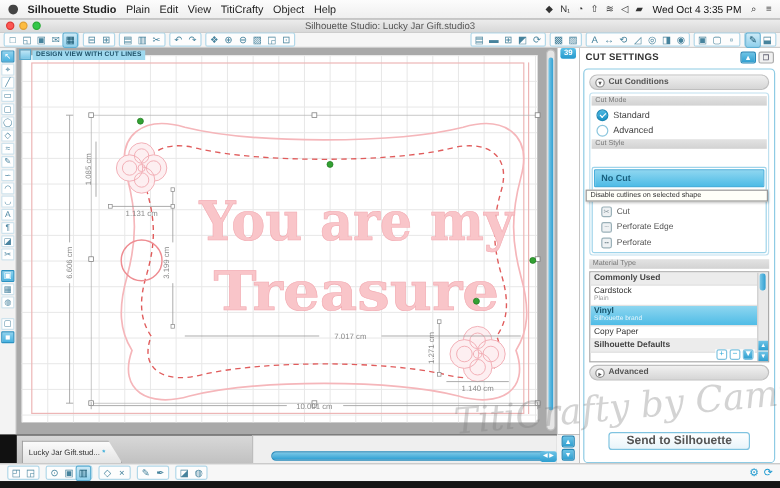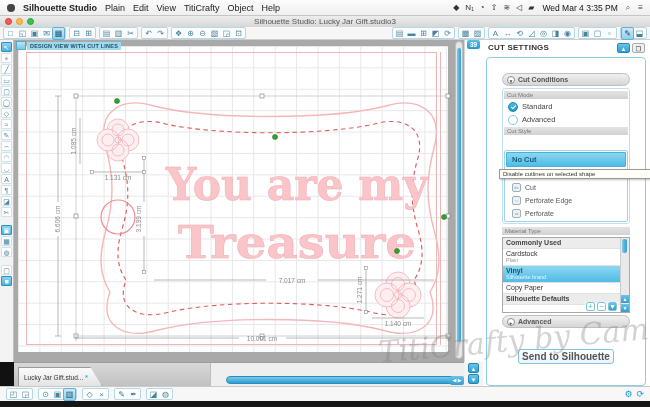--- a/index.html
+++ b/index.html
@@ -80,21 +80,21 @@
   .br-icons{position:absolute;right:6px;top:2px;display:flex;gap:4px;font-size:9px;color:#1f9ad0}
   .blackstrip{position:absolute;left:0;top:401px;width:650px;height:6px;background:#151515}
   
   .panel{position:absolute;left:483px;top:40px;width:167px;height:346px;background:#fff;box-sizing:border-box}
   .cs-header{height:15px;display:flex;align-items:center;padding:0 5px;gap:2px;
     font-size:8px;font-weight:bold;color:#333;letter-spacing:.2px}
   .hbtn{width:13px;height:10px;line-height:10px;font-size:6px;text-align:center;border-radius:2px;box-sizing:border-box}
   .hbtn.blue{background:linear-gradient(#6cc3e6,#2f9fd0);color:#fff;border:1px solid #2488b8}
   .hbtn.gray{background:#f0f0f0;color:#667;border:1px solid #aaa}
   .outer-box{position:absolute;left:3px;top:17px;width:160px;height:329px;box-sizing:border-box;
-    border:1px solid #8ecbe4;border-radius:4px;background:#fff;padding:15px;display:flex;flex-direction:column}
+    border:1px solid #8ecbe4;border-radius:4px;background:#fff;padding:4px;display:flex;flex-direction:column}
   .secbar{height:13px;display:flex;align-items:center;gap:3px;padding:0 4px;
     background:linear-gradient(#f0f0f0,#d6d6d6);border:1px solid #bfbfbf;border-radius:7px;
     font-size:7px;font-weight:bold;color:#555;box-sizing:border-box}
   .circ{width:8px;height:8px;border:1px solid #8a8a8a;border-radius:50%;background:#fff;
     font-size:5px;line-height:8px;text-align:center;color:#555;box-sizing:border-box}
   .box1{margin-top:2px;border:1px solid #bfe0ef;border-radius:3px;padding:1px;background:#fff}
   .strip{background:linear-gradient(#e3e3e3,#d2d2d2);color:#777;font-size:6px;padding:1px 3px;margin:1px 0}
   .radio-row{height:13px;display:flex;align-items:center;gap:4px;padding-left:4px;font-size:7.5px;color:#444}
   .radio{position:relative;width:10px;height:10px;border-radius:50%;border:1px solid #8bc6de;background:#fff;box-sizing:border-box}
   .radio-row.selected .radio{background:linear-gradient(#4db8e2,#1f94c8);border-color:#1d88b5}
@@ -155,21 +155,21 @@
   <span style="display:flex;gap:6px;align-items:center">
 
   <span class="s-icon">◆</span>
       <span class="s-icon">N₁</span>
       <span class="s-icon">◔</span>
       <span class="s-icon">⇧</span>
       <span class="s-icon">≋</span>
       <span class="s-icon">◁</span>
       <span class="s-icon">▰</span>
     </span>
-  <span class="m-clock">Wed Mar 4 3:35 PM</span>
+  <span class="m-clock">Wed Oct 4 3:35 PM</span>
   <span class="s-icon">⌕</span>
   <span class="s-icon">≡</span>
 </div>
 
 <div class="titlebar">
   <div class="tl r"></div>
   <div class="tl y"></div>
   <div class="tl g"></div>
   <div class="wtitle">Silhouette Studio: Lucky Jar Gift.studio3</div>
 </div>

